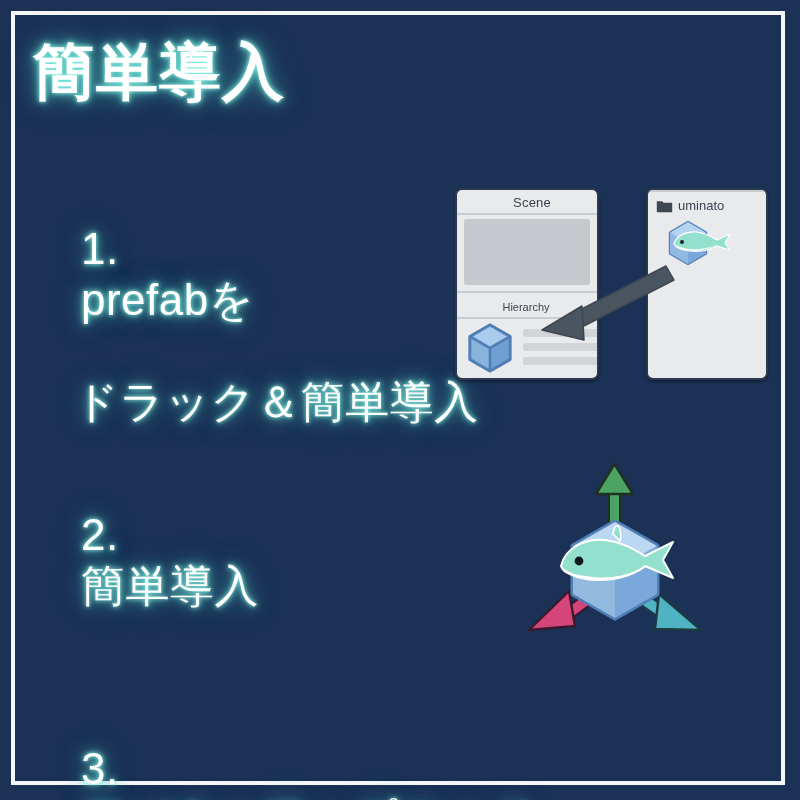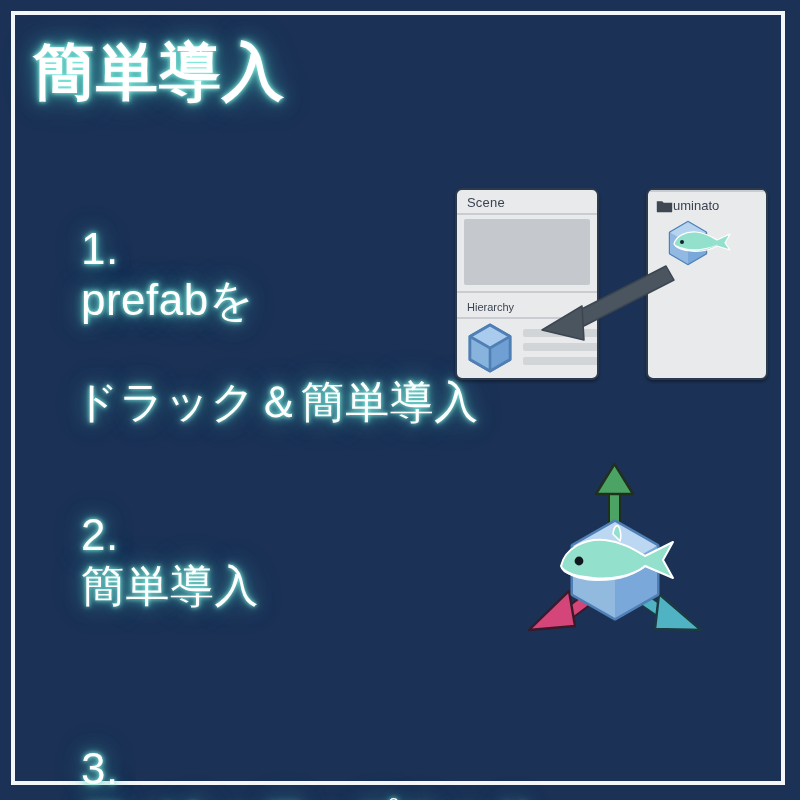--- a/index.html
+++ b/index.html
@@ -60,21 +60,21 @@
   
   .panel {
     position: absolute;
     background: #e9eaec;
     border: 2px solid #2c3a4e;
     border-radius: 7px;
     box-sizing: border-box;
     box-shadow: 0 2px 3px rgba(0,0,0,0.35);
     overflow: hidden;
   }
-  #scene-panel   { left: 455px; top: 188px; width: 144px; height: 192px; }
+  #scene-panel   { left: 455px; top: 188px; width: 144px; height: 192px; text-align: center; }
   #project-panel { left: 646px; top: 188px; width: 122px; height: 192px; }
 
   .panel-title {
     font-size: 13px;
     color: #3b4350;
     padding: 5px 0 3px 10px;
     letter-spacing: 0.2px;
   }
   .panel-sep {
     height: 2px;
@@ -113,20 +113,21 @@
     height: 8px;
     background: #d2d5d8;
     border-radius: 2px;
     margin-bottom: 6px;
   }
   
   #proj-body { position: relative; padding: 6px 0 0 8px; }
   #folder-row {
     display: flex;
     align-items: center;
+    gap: 5px;
   }
   #folder-icon { width: 17px; height: 14px; flex: none; }
   #folder-label { font-size: 13px; color: #3b4350; }
   #prefab-icon {
     position: absolute;
     left: 14px;
     top: 26px;
     width: 72px;
     height: 52px;
   }

